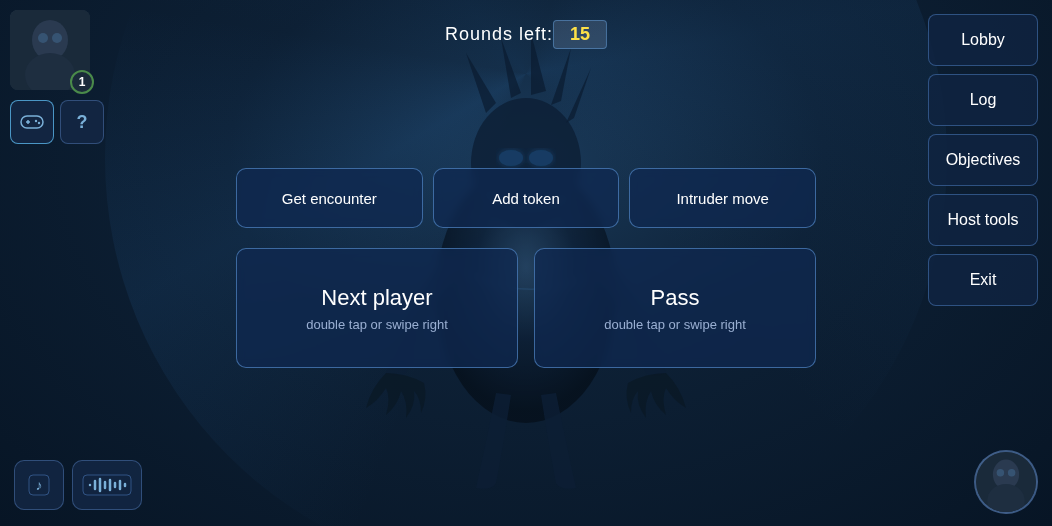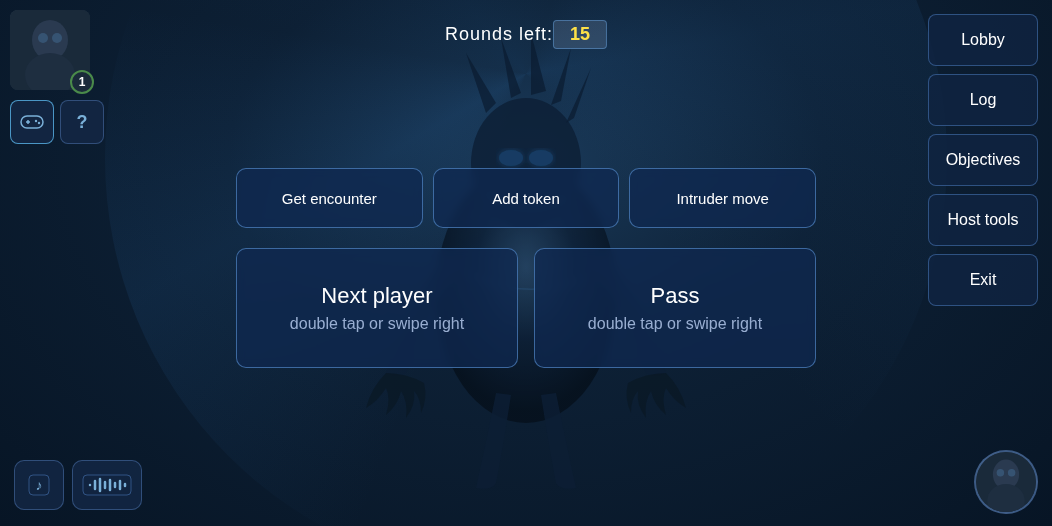--- a/index.html
+++ b/index.html
@@ -195,21 +195,21 @@
     }
 
     .action-btn-large {
       flex: 1;
       height: 120px;
       font-size: 22px;
       font-weight: 500;
     }
 
     .action-btn-large .sub-text {
-      font-size: 16px;
+      font-size: 13px;
       font-weight: 300;
       color: rgba(200,220,255,0.75);
       margin-top: 6px;
     }
 
     
     .sidebar {
       position: absolute;
       right: 14px;
       top: 14px;

